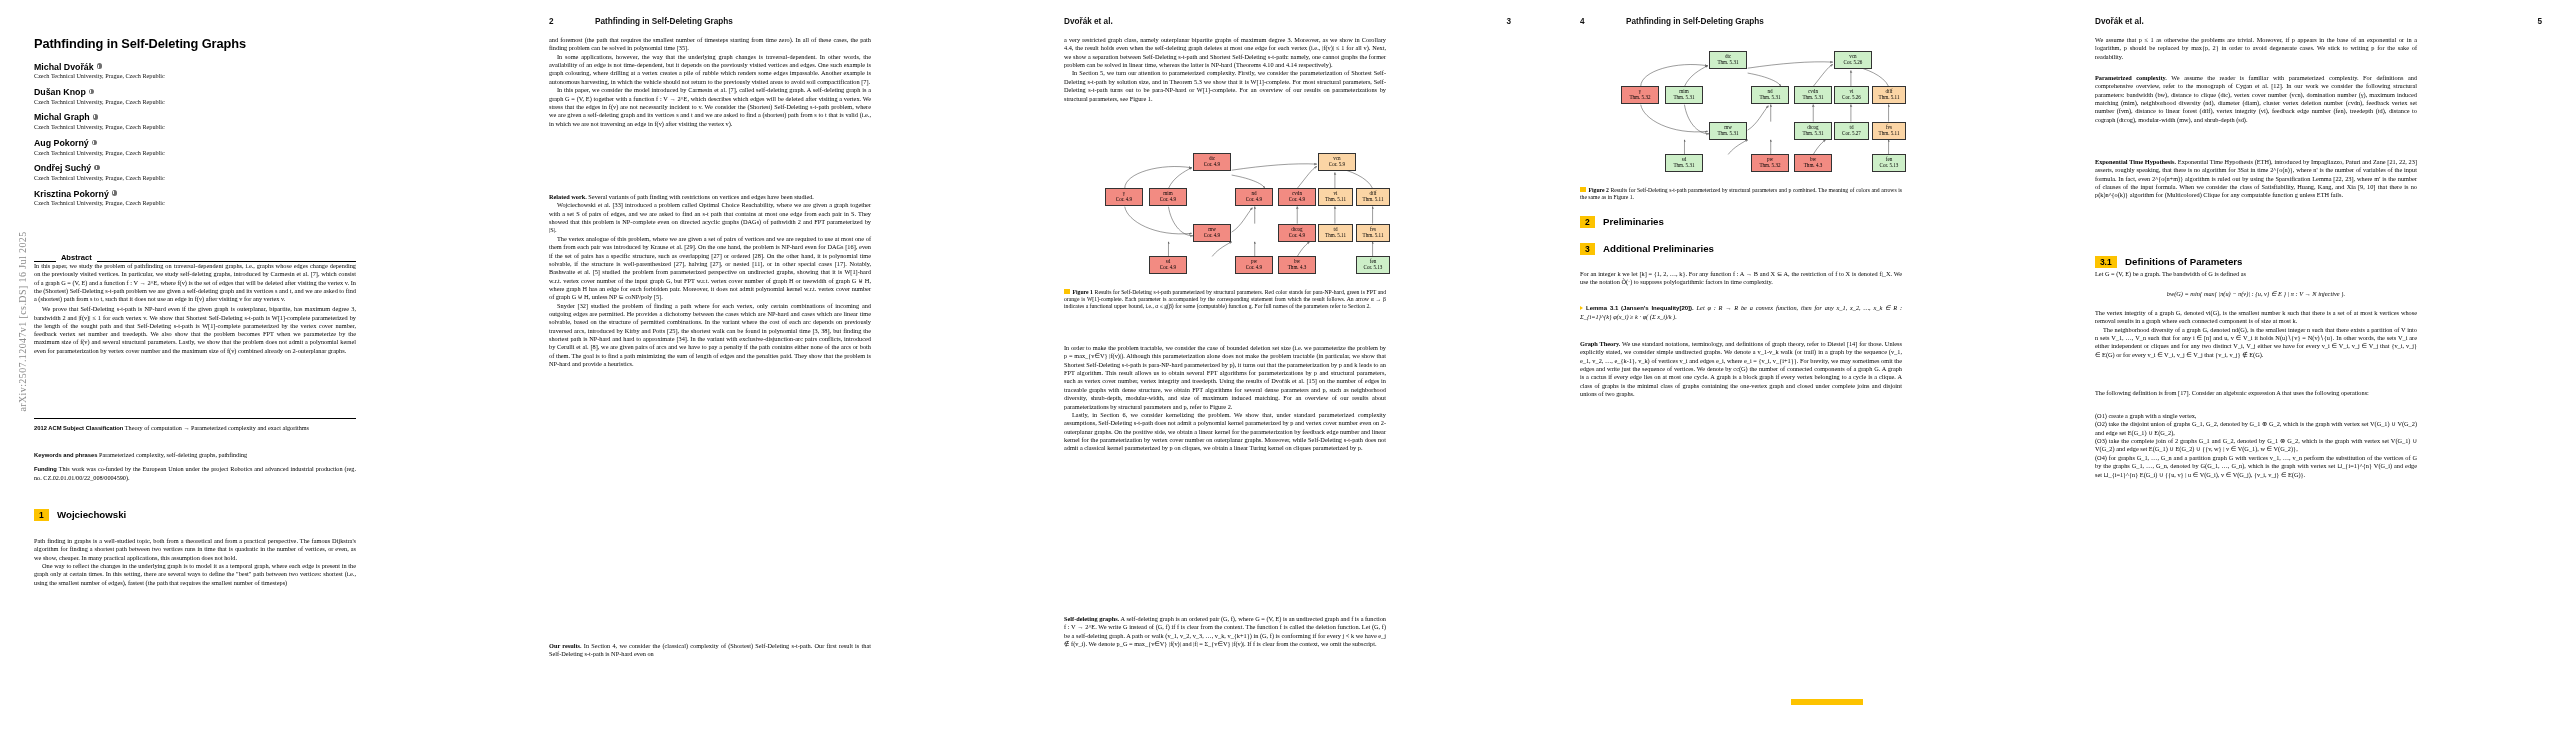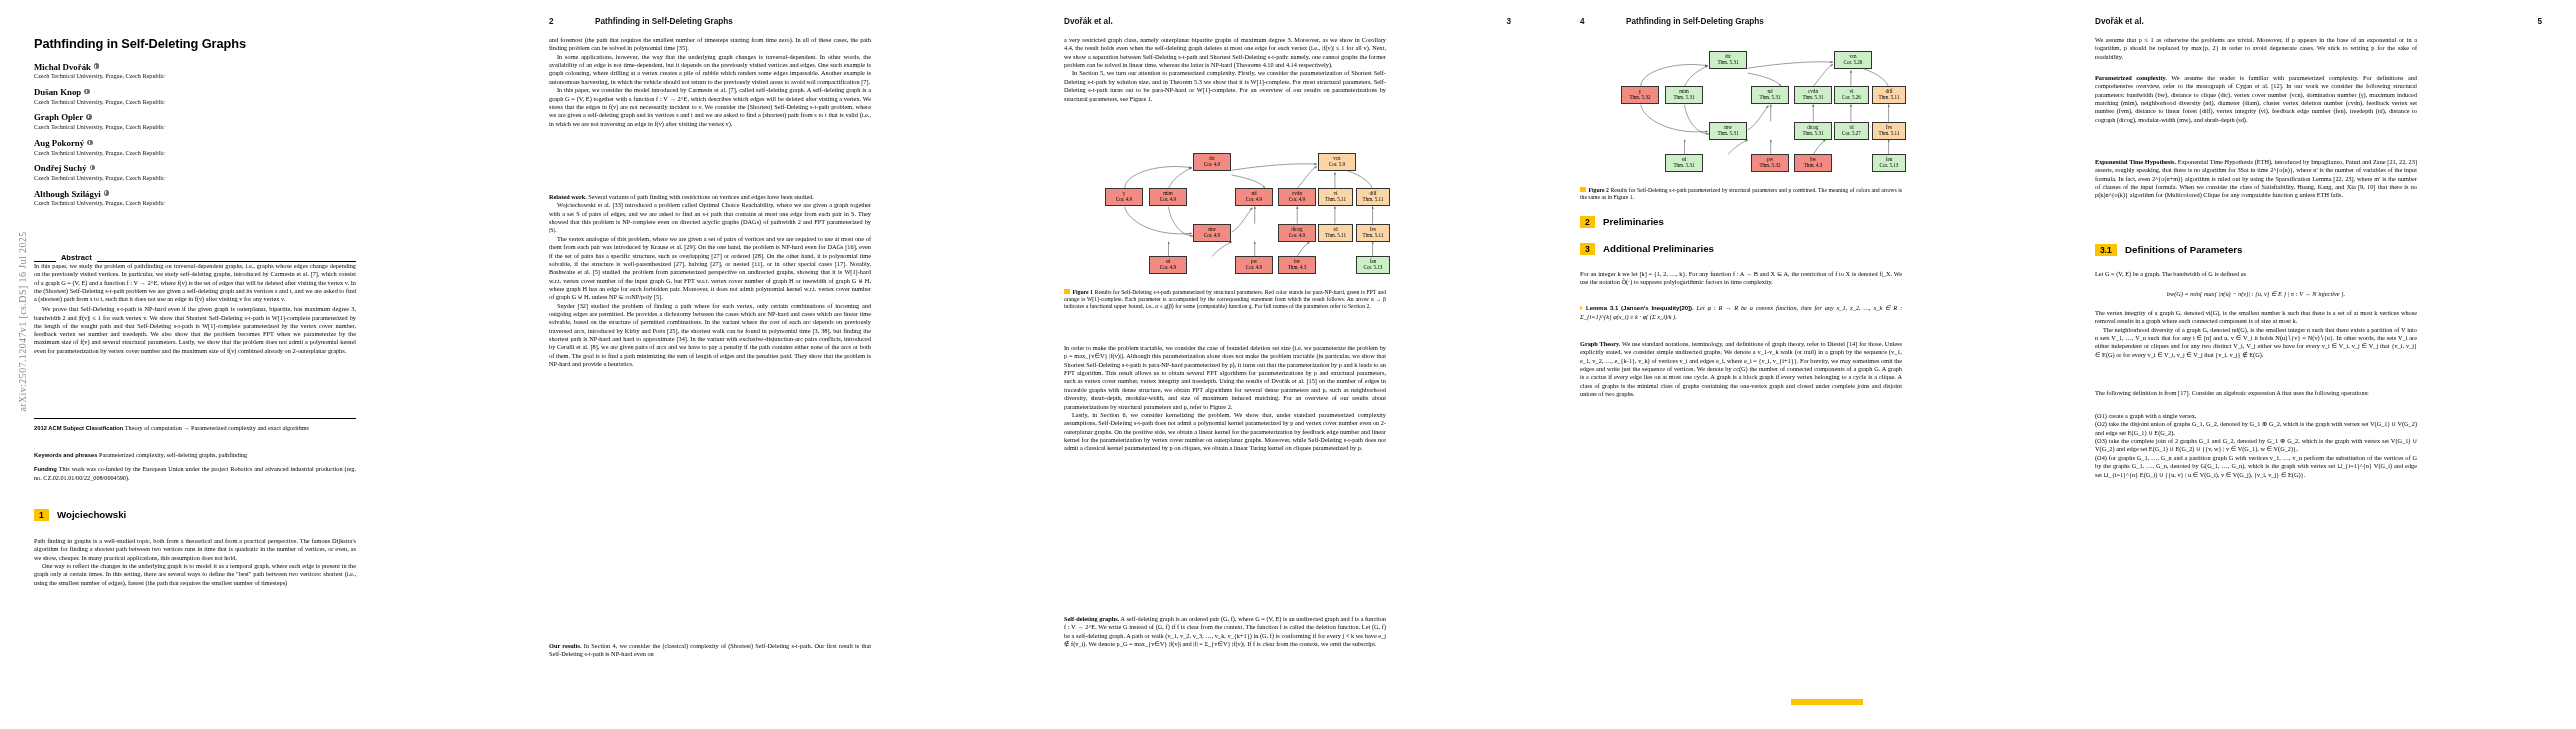--- a/index.html
+++ b/index.html
@@ -30,21 +30,21 @@
   .rh-ttl-r{left:34px;text-align:center;}
   .rh-num-r{right:34px;}
 
   
   .title{position:absolute;left:34px;top:36px;width:316px;
     font-family:"Liberation Sans",sans-serif;font-weight:bold;
     font-size:12.8px;line-height:1.22;color:#000;letter-spacing:-0.1px;}
 
   .authors{position:absolute;left:34px;top:60px;width:322px;}
   .author{margin-bottom:5.5px;}
-  .author .nm{font-family:Liberation Serif, serif;font-weight:bold;
+  .author .nm{font-family:Liberation Sans, sans-serif;font-weight:bold;
     font-size:8.8px;line-height:1.15;display:inline-block;vertical-align:middle;}
   .orcid{display:inline-block;vertical-align:middle;width:5.5px;height:5.5px;
     border-radius:50%;background:#6f6f6f;margin-left:3px;position:relative;top:-0.6px;}
   .orcid:after{content:"";position:absolute;left:1.5px;top:1.2px;width:2.4px;height:3px;
     border-left:0.7px solid #fff;border-right:0;}
   .author .af{font-family:"Liberation Serif",serif;font-size:6.2px;
     line-height:1.2;margin-top:0.6px;color:#111;}
   .abs-head{position:absolute;left:34px;top:253px;width:322px;
     display:flex;align-items:flex-end;gap:4.9px;}
   .abs-head .ln{flex:0 0 22px;height:0.9px;background:#000;}
@@ -123,33 +123,33 @@
     <div class="authors">
       <div class="author">
         <span class="nm">Michal Dvořák</span><span class="orcid"></span>
         <div class="af">Czech Technical University, Prague, Czech Republic</div>
       </div>
       <div class="author">
         <span class="nm">Dušan Knop</span><span class="orcid"></span>
         <div class="af">Czech Technical University, Prague, Czech Republic</div>
       </div>
       <div class="author">
-        <span class="nm">Graph Opler</span><span class="orcid"></span>
+        <span class="nm">Michal Graph</span><span class="orcid"></span>
         <div class="af">Czech Technical University, Prague, Czech Republic</div>
       </div>
       <div class="author">
         <span class="nm">Aug Pokorný</span><span class="orcid"></span>
         <div class="af">Czech Technical University, Prague, Czech Republic</div>
       </div>
       <div class="author">
         <span class="nm">Ondřej Suchý</span><span class="orcid"></span>
         <div class="af">Czech Technical University, Prague, Czech Republic</div>
       </div>
       <div class="author">
-        <span class="nm">Although Szilágyi</span><span class="orcid"></span>
+        <span class="nm">Krisztina Pokorný</span><span class="orcid"></span>
         <div class="af">Czech Technical University, Prague, Czech Republic</div>
       </div>
     </div>
 
     <div class="abs-head">
       <div class="ln"></div>
       <div class="tx">Abstract</div>
       <div class="ln2"></div>
     </div>
 
@@ -462,21 +462,21 @@
     </div>
 
     <div class="body" style="left:34px;top:74px;">
       <p class="first"><span class="run">Parametrized complexity.</span> <span>We assume the reader is familiar with parameterized complexity. For definitions and comprehensive overview, refer to the monograph of Cygan et al. [12]. In our work we consider the following structural parameters: bandwidth (bw), distance to clique (dtc), vertex cover number (vcn), domination number (γ), maximum induced matching (mim), neighborhood diversity (nd), diameter (diam), cluster vertex deletion number (cvdn), feedback vertex set number (fvm), distance to linear forest (dtlf), vertex integrity (vi), feedback edge number (fen), treedepth (td), distance to cograph (dtcog), modular-width (mw), and shrub-depth (sd).</span></p>
     </div>
 
     <div class="body" style="left:34px;top:158px;">
       <p class="first"><span class="run">Exponential Time Hypothesis.</span> <span>Exponential Time Hypothesis (ETH), introduced by Impagliazzo, Paturi and Zane [21, 22, 23] asserts, roughly speaking, that there is no algorithm for 3Sat in time 2^{o(n)}, where n' is the number of variables of the input formula. In fact, even 2^{o(n+m)} algorithm is ruled out by using the Sparsification Lemma [22, 23], where m' is the number of clauses of the input formula. When we consider the class of Satisfiability, Huang, Kang, and Xia [9, 10] that there is no p(k)n^{o(k)} algorithm for (Multicolored) Clique for any computable function g unless ETH fails.</span></p>
     </div>
 
-    <div class="sec" style="left:34px;top:244px;">
+    <div class="sec" style="left:34px;top:256px;">
       <span class="num">3.1</span>
       <span class="ttl">Definitions of Parameters</span>
     </div>
 
     <div class="body" style="left:34px;top:270px;">
       <p class="first">Let G = (V, E) be a graph. The bandwidth of G is defined as</p>
     </div>
 
     <div class="body" style="left:34px;top:290px;text-align:center;">
       <p class="first" style="text-indent:0;font-style:italic;">bw(G) = min{ max{ |π(u) − π(v)| : {u, v} ∈ E } | π : V → N injective }.</p>

